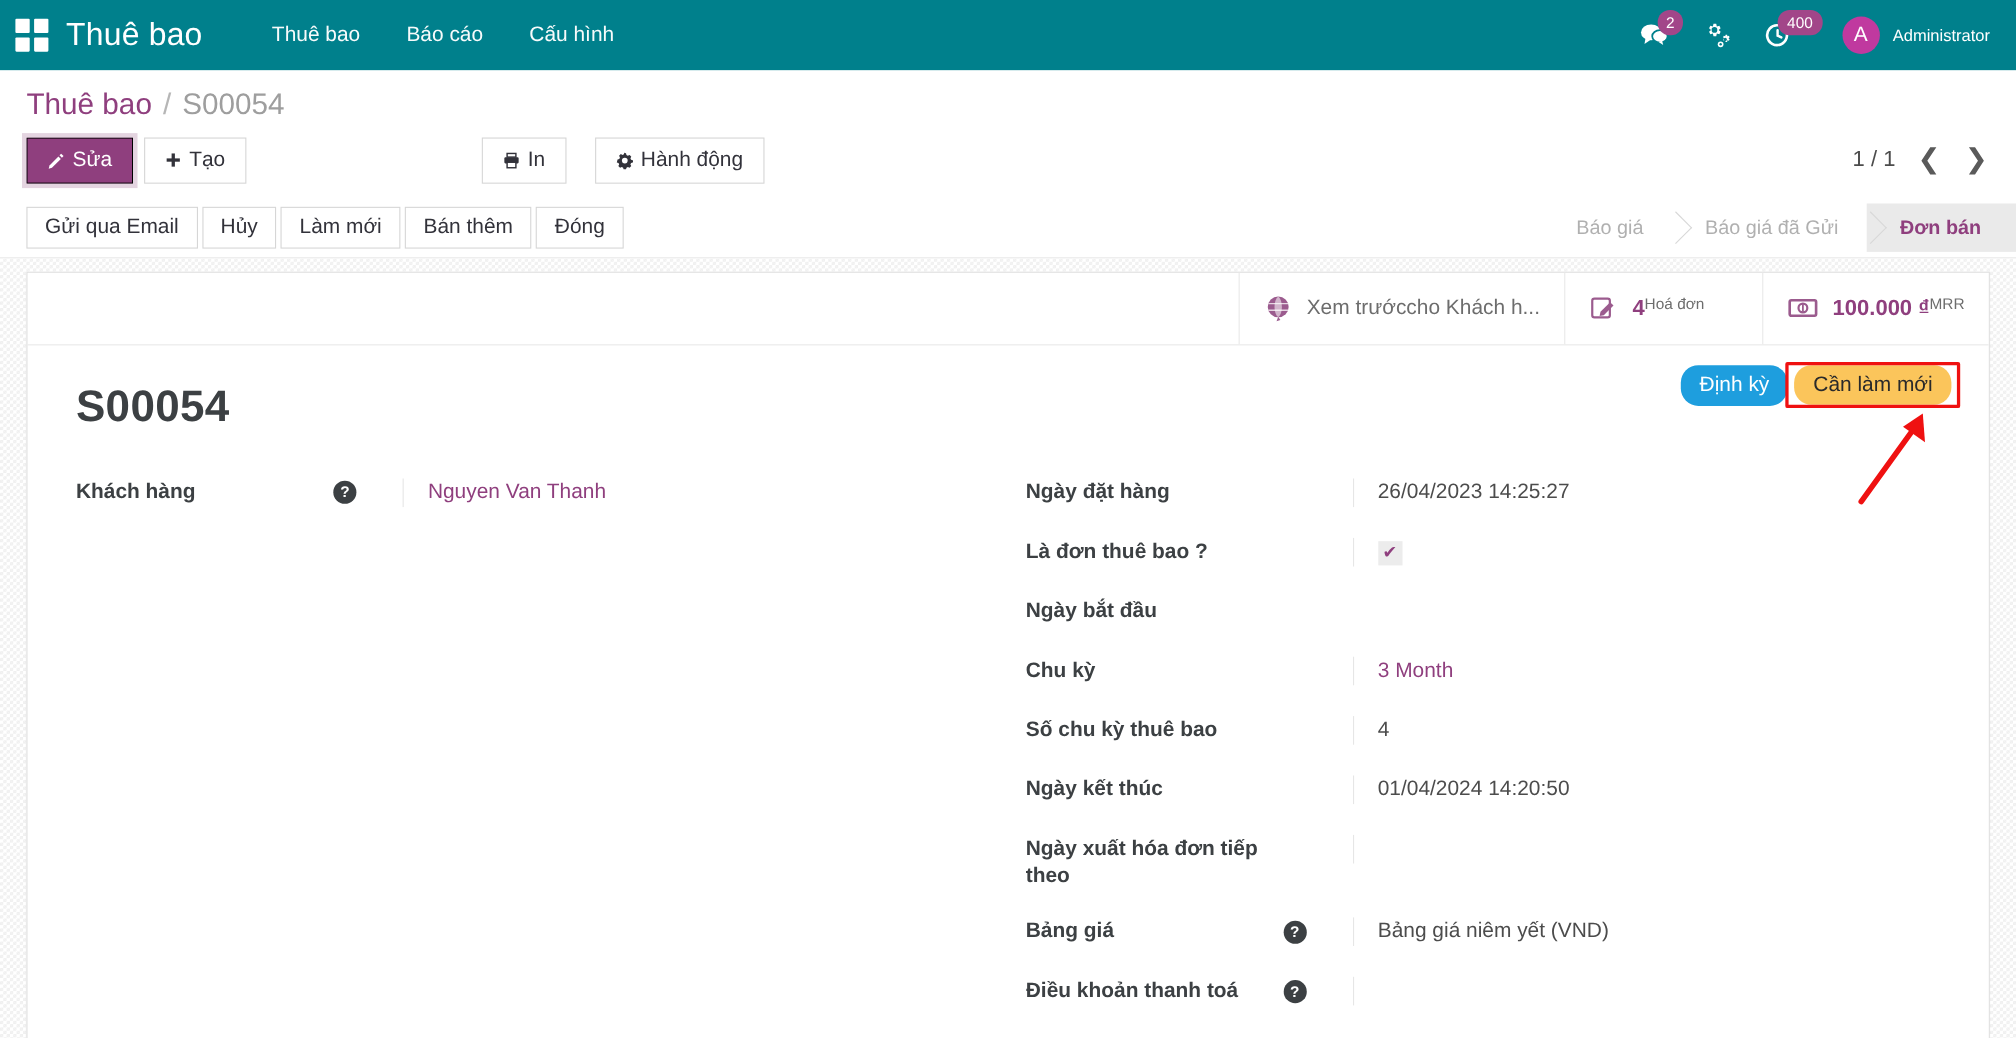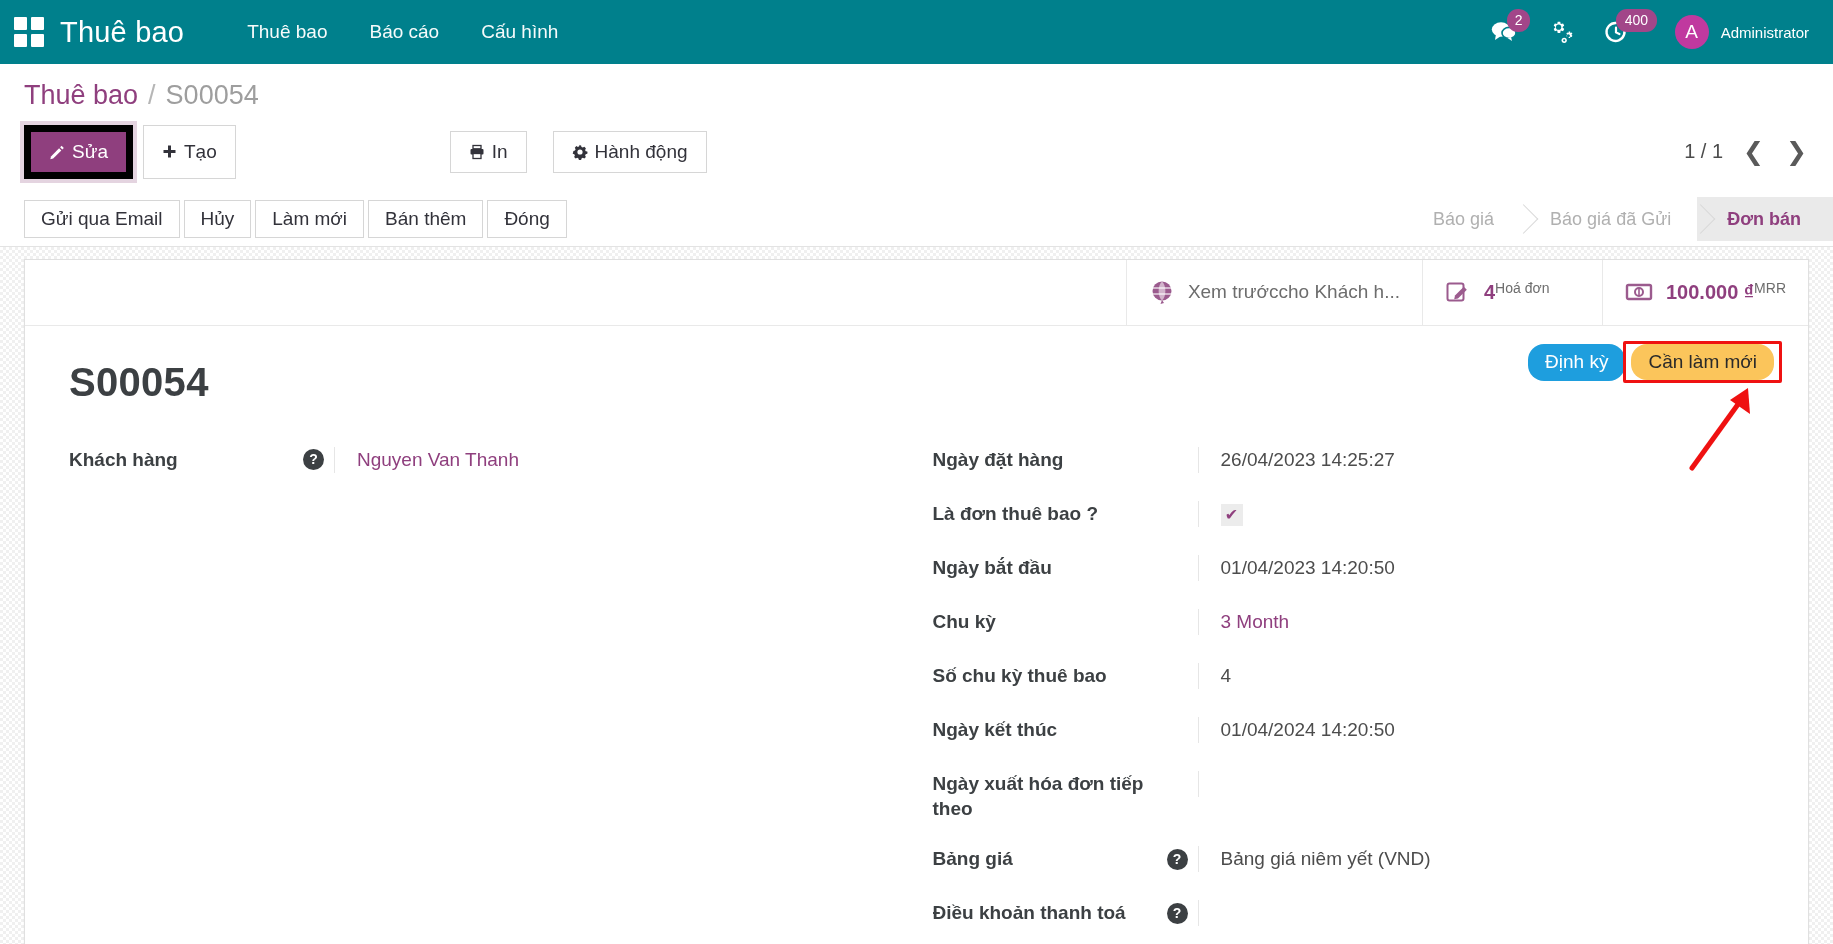--- a/index.html
+++ b/index.html
@@ -108,21 +108,21 @@
     font-size: 19px;
     font-family: "Liberation Sans", sans-serif;
     padding: 9px 18px;
     cursor: pointer;
     white-space: nowrap;
     display: flex; align-items: center; gap: 7px;
     line-height: 1.15;
   }
   .btn-primary {
     background: #8f3f7e;
-    border: 7px solid #000000;
+    border: 1px solid #000000;
     color: #ffffff;
     outline: 4px solid #e4d4e0;
     margin-right: 6px;
   }
   .btn-group-left { display: flex; gap: 0; }
   .btn-group-left .btn + .btn { margin-left: 4px; }
   .actions-group { display: flex; gap: 26px; margin-left: 214px; }
 
   .pager {
     margin-left: auto;
@@ -272,20 +272,21 @@
     padding: 42px 44px 0 44px;
     gap: 0;
   }
   .form-col { width: 50%; }
   .form-col.right { padding-left: 16px; }
   .f-row {
     display: flex;
     align-items: flex-start;
     margin-bottom: 24px;
     min-height: 30px;
+    gap: 32px;
   }
   .f-label {
     width: 265px;
     flex: 0 0 265px;
     font-size: 19px;
     font-weight: bold;
     color: #3c4043;
     display: flex; align-items: flex-start; gap: 8px;
     line-height: 1.35;
     padding-right: 10px;
@@ -540,21 +541,20 @@
           </div>
           <div class="f-value">
             <span class="cbox">✔</span>
           </div>
         </div>
 
         <div class="f-row">
           <div class="f-label">
             <span class="lbl-text">Ngày bắt đầu</span>
           </div>
-          <div class="f-value">01/04/2023 14:20:50</div>
         </div>
 
         <div class="f-row">
           <div class="f-label">
             <span class="lbl-text">Chu kỳ</span>
           </div>
           <div class="f-value m2o">3 Month</div>
         </div>
 
         <div class="f-row">

